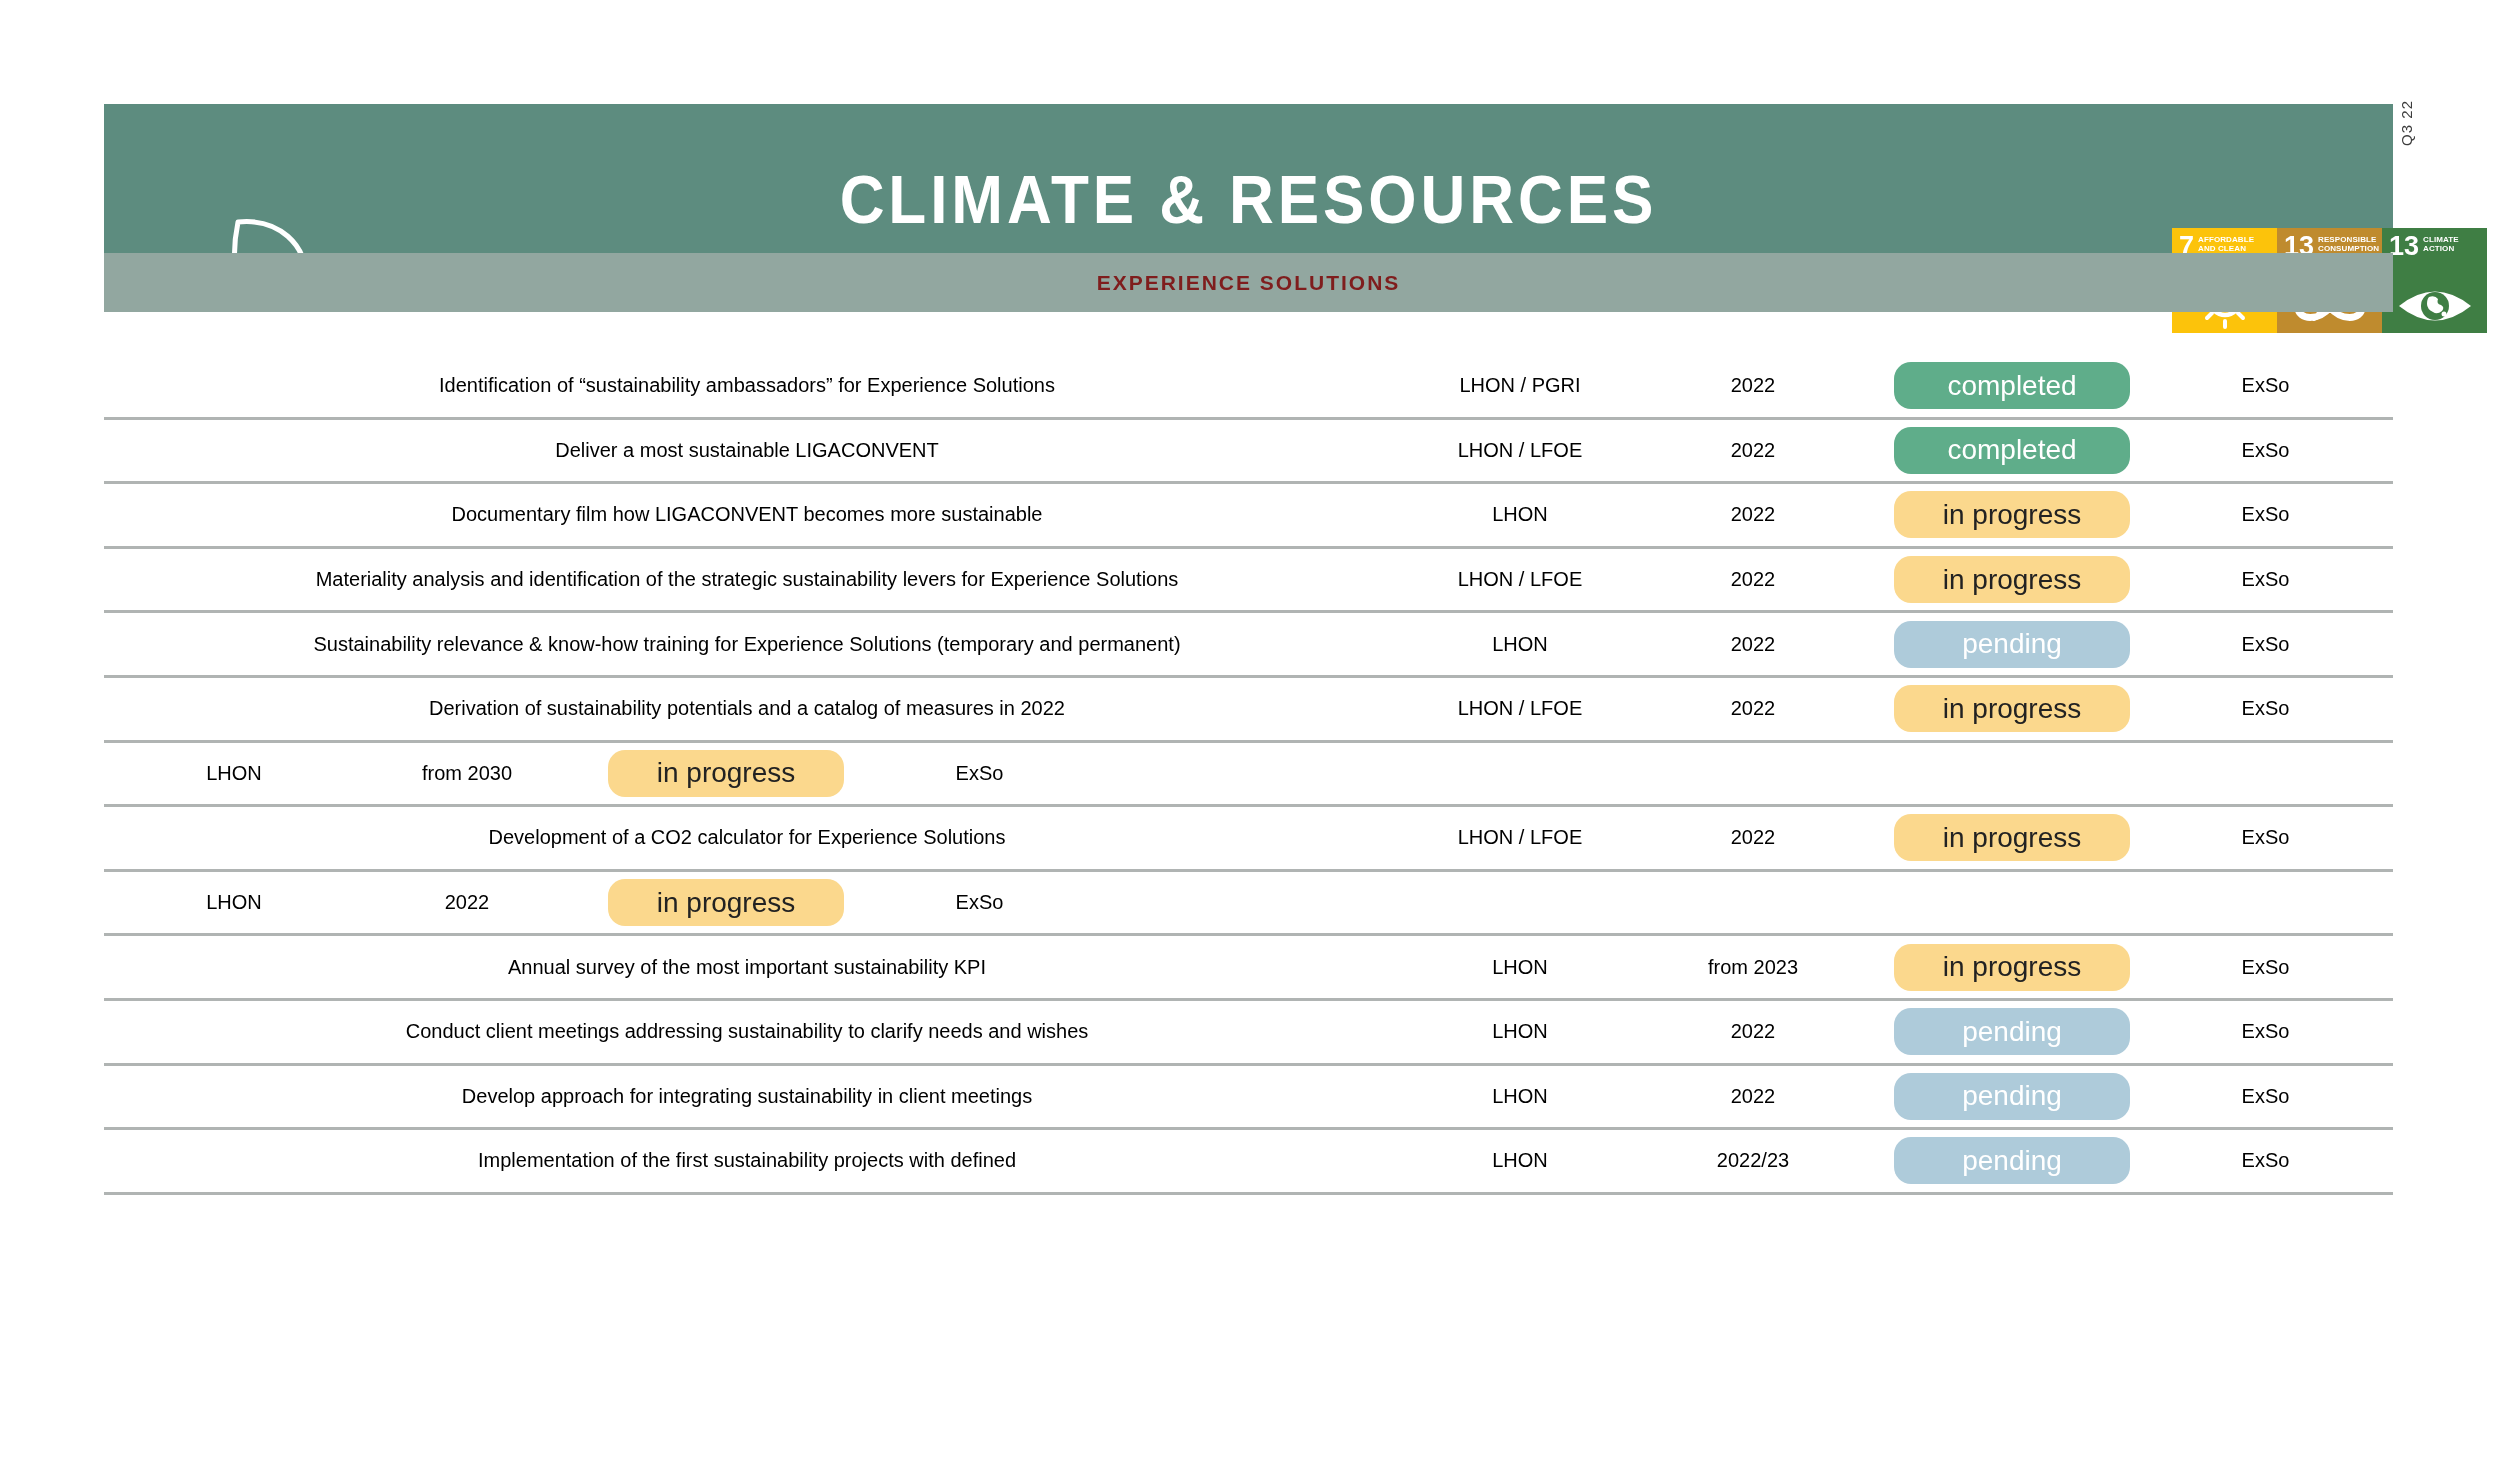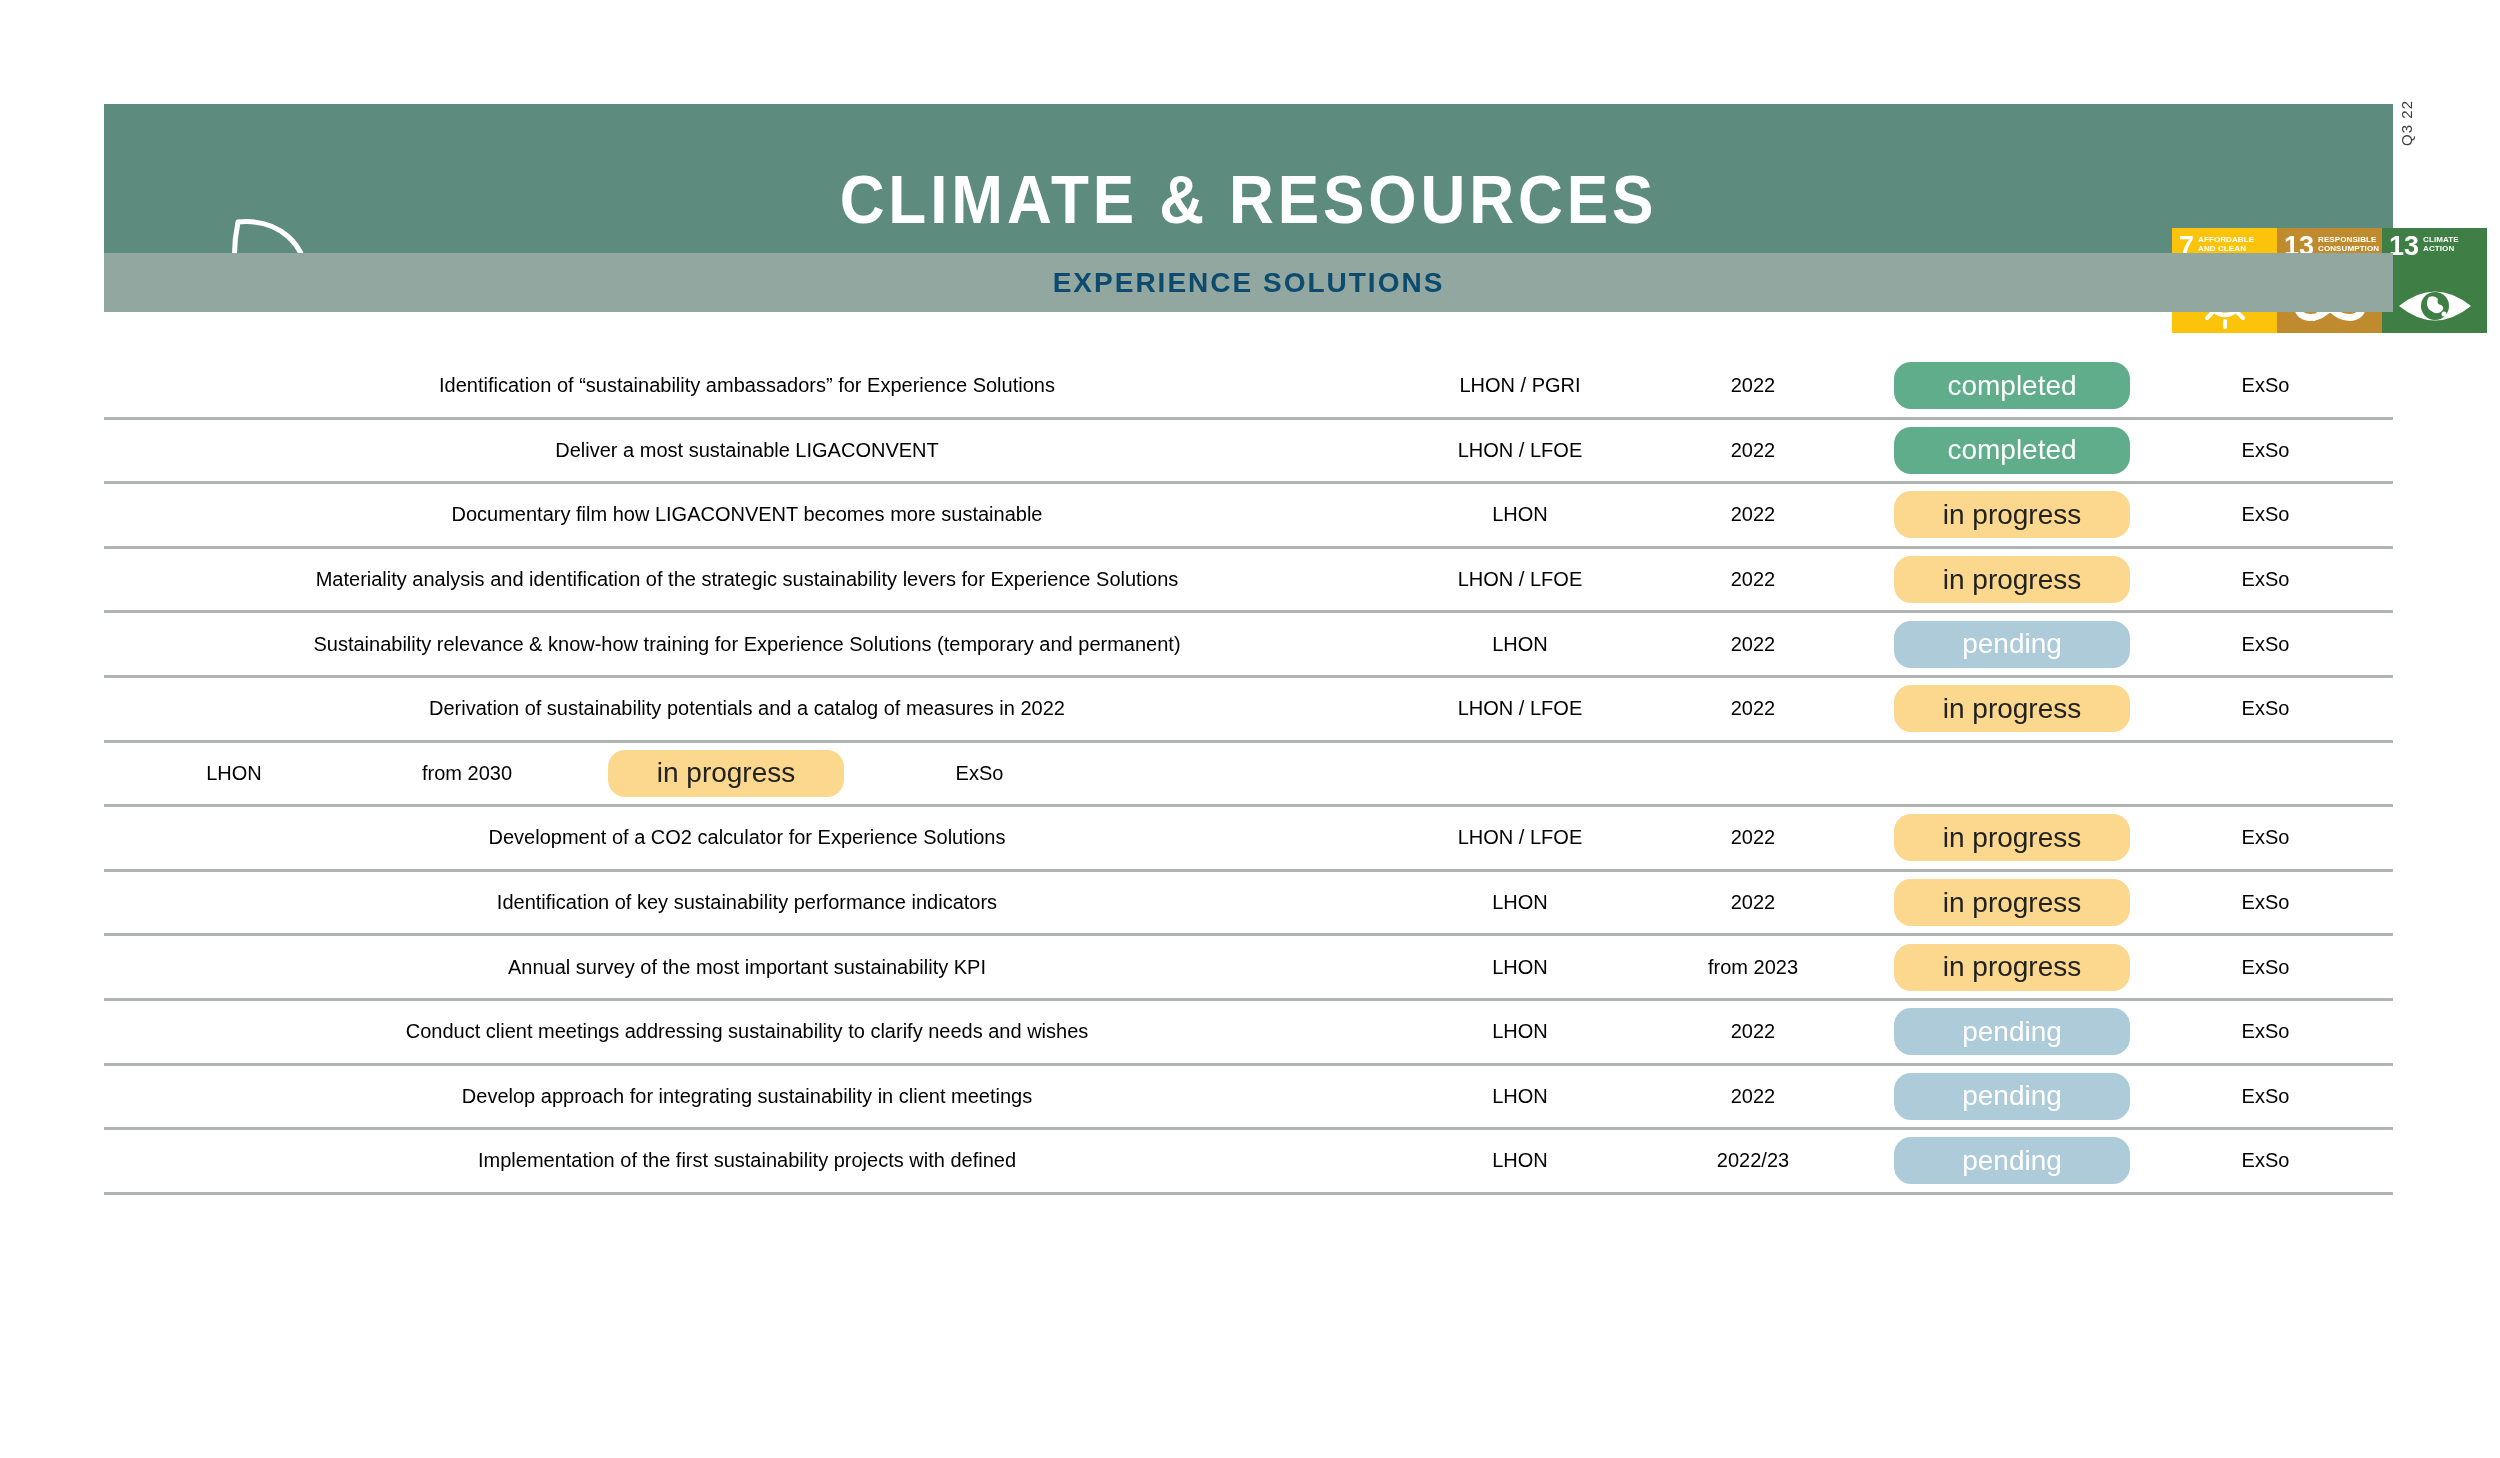--- a/index.html
+++ b/index.html
@@ -6,21 +6,21 @@
   body{width:2500px;height:1458px;position:relative;overflow:hidden;
        font-family:"Liberation Sans",sans-serif;color:#000;}
 
   
   .band-main{position:absolute;left:104px;top:104px;width:2289px;height:190px;
              background:#5d8c7f;display:flex;align-items:center;justify-content:center;}
   .band-sub{position:absolute;left:104px;top:253px;width:2289px;height:59px;
             background:#92a7a0;display:flex;align-items:center;justify-content:center;}
   .page-title{color:#fff;font-size:64px;font-weight:bold;letter-spacing:4px;
               transform:scale(0.97,1.08);white-space:nowrap;}
-  .page-subtitle{color:#0c4a6e;font-size:28px;font-weight:bold;letter-spacing:2px;}
+  .page-subtitle{color:#7f1d1d;font-size:21px;font-weight:bold;letter-spacing:2px;}
 
   
   .leaf{position:absolute;left:112px;top:112px;}
 
   
   .sdg-row{position:absolute;left:2068px;top:124px;display:flex;}
   .sdg{width:105px;height:105px;color:#fff;position:relative;box-sizing:border-box;
        padding:6px 5px 4px 7px;overflow:hidden;}
   .sdg-head{display:flex;align-items:flex-start;gap:4px;}
   .sdg-num{font-size:27px;font-weight:bold;line-height:0.95;}
@@ -189,21 +189,20 @@
     <div class="cell c-task">Development of a CO2 calculator for Experience Solutions</div>
     <div class="cell c-owner">LHON / LFOE</div>
     <div class="cell c-year">2022</div>
     <div class="c-status">
       <div class="badge" style="background: rgb(251, 216, 141); color: rgb(34, 34, 34);">in progress</div>
     </div>
     <div class="cell c-unit">ExSo</div>
   </div>
 
   <div class="row">
-    <div class="cell c-task">Identification of key sustainability performance indicators</div>
     <div class="cell c-owner">LHON</div>
     <div class="cell c-year">2022</div>
     <div class="c-status">
       <div class="badge" style="background: rgb(251, 216, 141); color: rgb(34, 34, 34);">in progress</div>
     </div>
     <div class="cell c-unit">ExSo</div>
   </div>
 
   <div class="row">
     <div class="cell c-task">Annual survey of the most important sustainability KPI</div>

